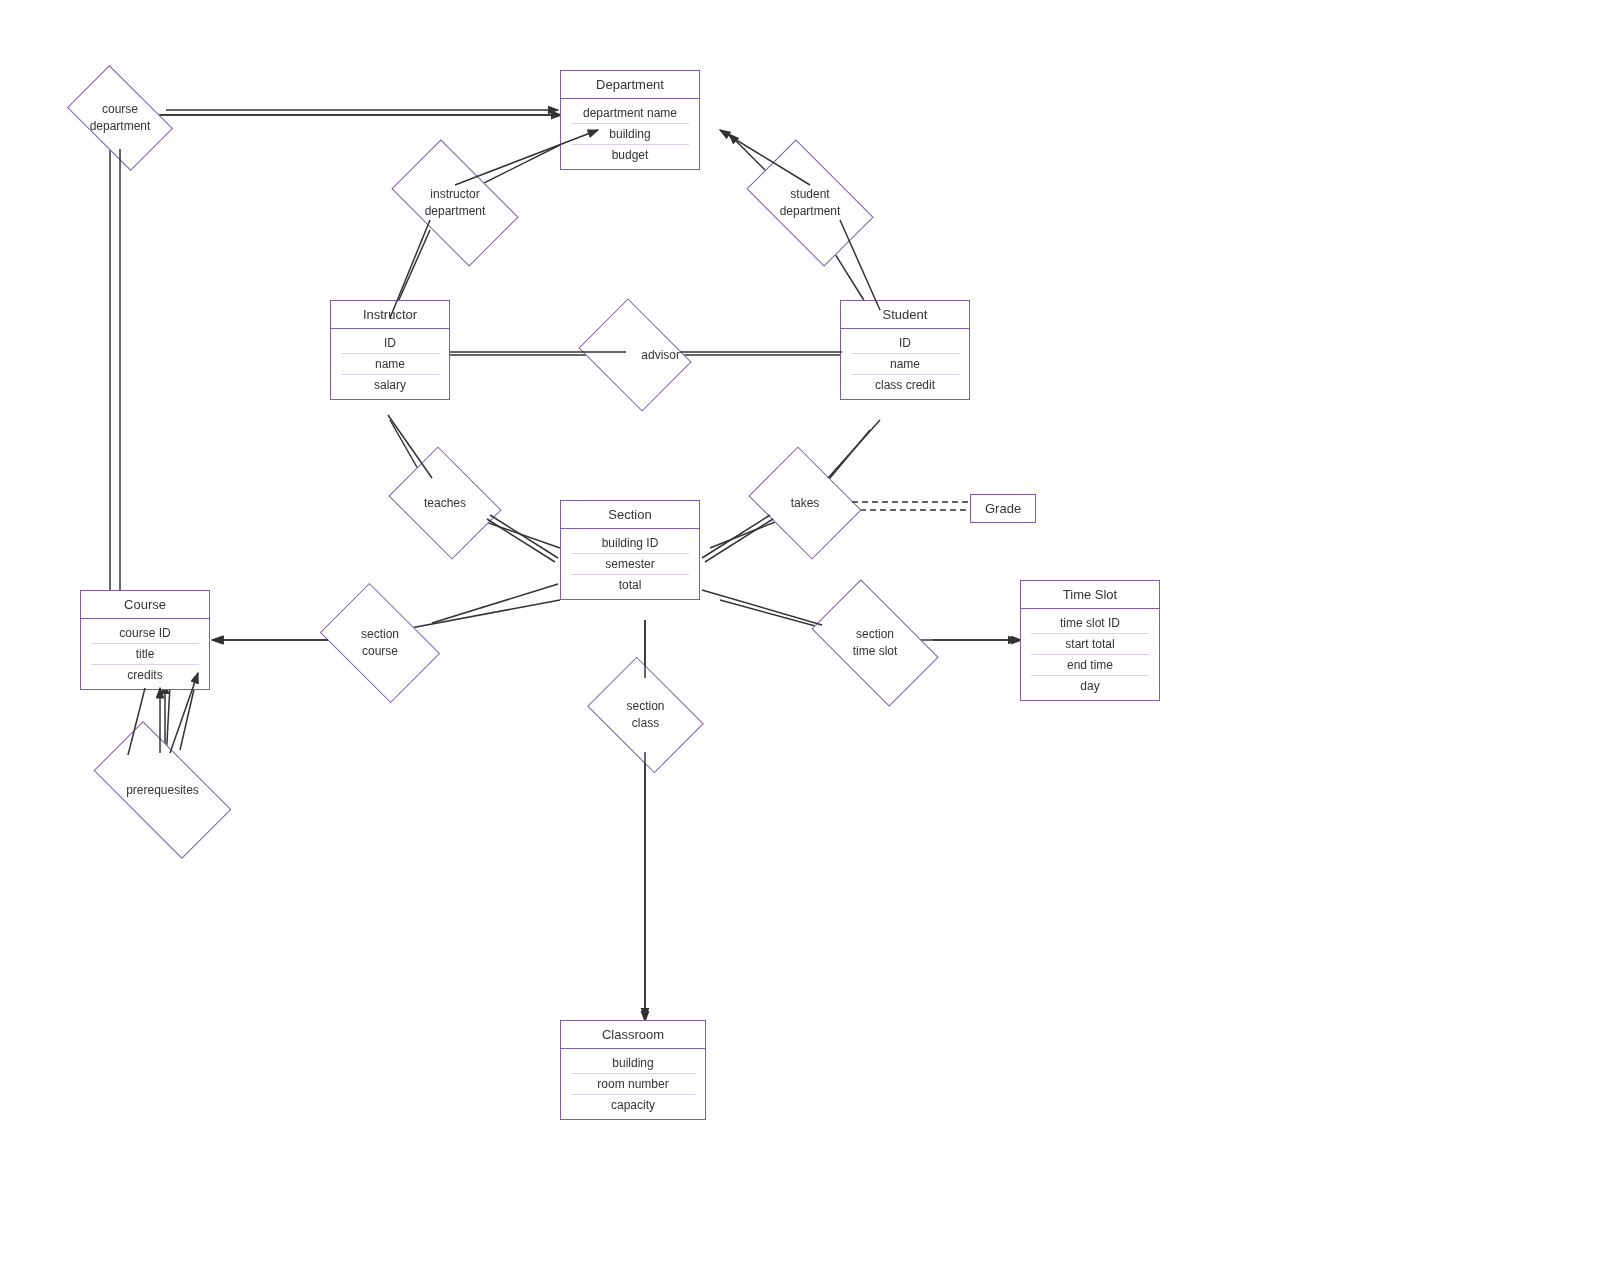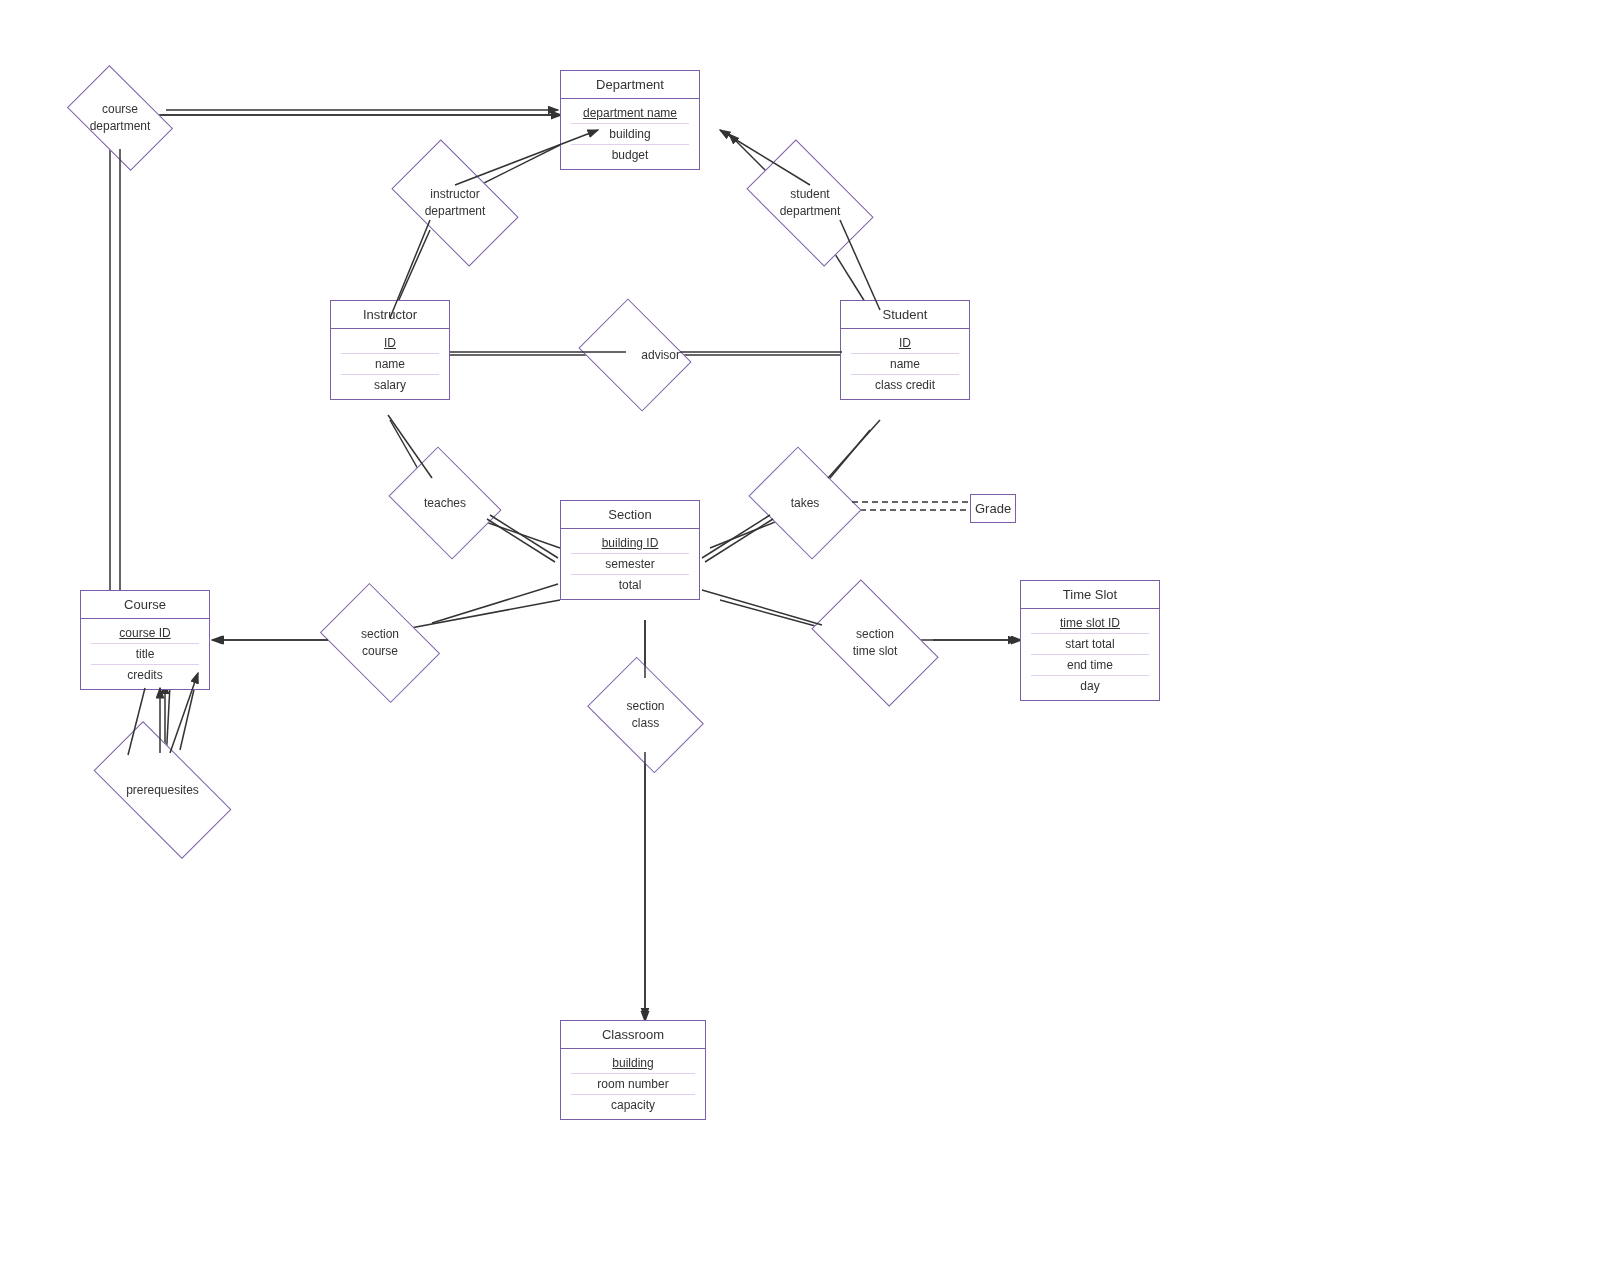--- a/index.html
+++ b/index.html
@@ -35,21 +35,20 @@
     .entity-attr {
       font-size: 12px;
       color: #333;
       padding: 3px 0;
       border-bottom: 1px solid #e0d0f0;
     }
     .entity-attr:last-child {
       border-bottom: none;
     }
     .entity-attr.primary {
-      text-decoration: underline;
     }
     .diamond {
       position: absolute;
       display: flex;
       align-items: center;
       justify-content: center;
       text-align: center;
     }
     .diamond-inner {
       width: 100%;
@@ -64,21 +63,21 @@
       z-index: 2;
       font-size: 12px;
       color: #333;
       line-height: 1.4;
     }
     .grade-box {
       position: absolute;
       border: 1.5px solid #7b5ea7;
       background: #fff;
       text-align: right;
-      padding: 6px 4px;
+      padding: 6px 14px;
       font-size: 13px;
       color: #333;
     }
   </style>
 </head>
 <body>
 
 <svg id="connections" xmlns="http://www.w3.org/2000/svg">
 
   <line x1="560" y1="115" x2="150" y2="115" stroke="#333" stroke-width="1.5"></line>

